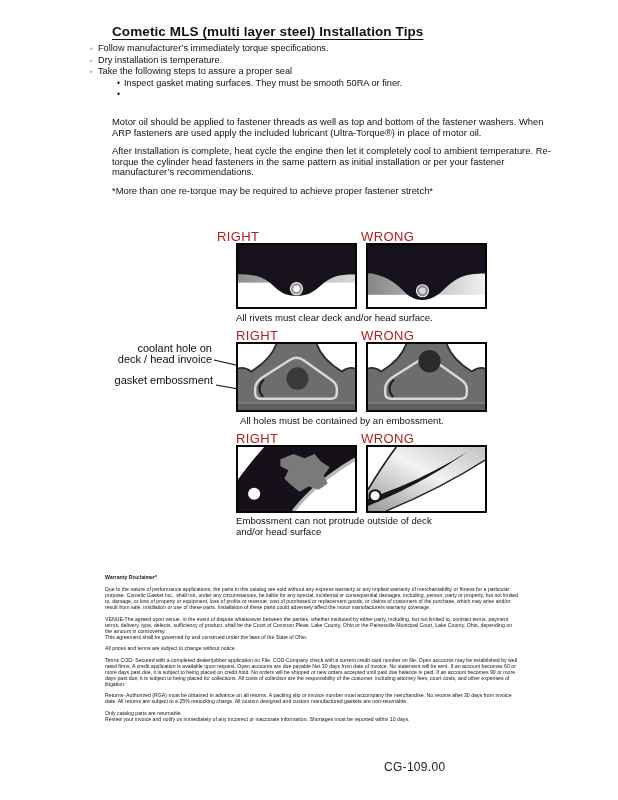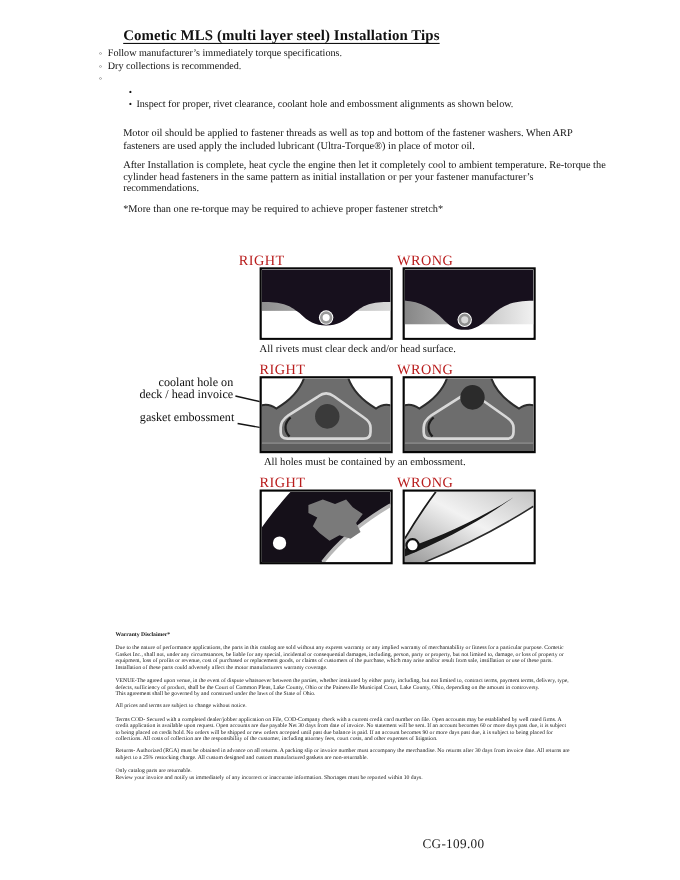--- a/index.html
+++ b/index.html
@@ -1,18 +1,18 @@
 <!DOCTYPE html>
 <html><head>
 <meta charset="utf-8">
 <style>
   html,body{margin:0;padding:0;background:#fff;}
   .page{
     position:relative;width:618px;height:800px;background:#ffffff;overflow:hidden;
-    font-family:Liberation Serif, serif;color:#111;
+    font-family:Liberation Sans, sans-serif;color:#111;
   }
   .abs{position:absolute;}
   
   .doc-title{
     left:112px;top:24px;font-size:13.5px;font-weight:bold;
     text-decoration:underline;text-underline-offset:3px;letter-spacing:.1px;
   }
   
   .tips{left:90px;top:43px;width:495px;font-size:9.2px;line-height:11.5px;}
   .b-row{display:flex;align-items:flex-start;}
@@ -45,31 +45,32 @@
 
   <div class="abs doc-title">Cometic MLS (multi layer steel) Installation Tips</div>
 
   <div class="abs tips">
     <div class="b-row">
       <span class="b-mark">◦</span>
       <span>Follow manufacturer’s immediately torque specifications.</span>
     </div>
     <div class="b-row">
       <span class="b-mark">◦</span>
-      <span>Dry collections is recommended.</span>
+      <span>Dry installation is temperature.</span>
     </div>
     <div class="b-row">
       <span class="b-mark">◦</span>
+      <span>Take the following steps to assure a proper seal</span>
     </div>
     <div class="sb-row">
       <span class="sb-mark">•</span>
+      <span>Inspect gasket mating surfaces.  They must be smooth 50RA or finer.</span>
     </div>
     <div class="sb-row">
       <span class="sb-mark">•</span>
-      <span>Inspect for proper, rivet clearance, coolant hole and embossment alignments as shown below.</span>
     </div>
   </div>
 
   <div class="abs diesel">
     <p>Motor oil should be applied to fastener threads as well as top and bottom of the fastener washers. When ARP fasteners are used apply the included lubricant (Ultra-Torque®) in place of motor oil.</p>
     <p>After Installation is complete, heat cycle the engine then let it completely cool to ambient temperature. Re-torque the cylinder head fasteners in the same pattern as initial installation or per your fastener manufacturer’s recommendations.</p>
     <p>*More than one re-torque may be required to achieve proper fastener stretch*</p>
   </div>
 
   <div class="abs dg-header" style="left:217px;top:229px;">RIGHT</div>
@@ -180,20 +181,22 @@
       <rect x="0" y="0" width="116" height="63" fill="#ffffff"></rect>
       <path d="M28,0 H116 V13 C86,32 55,48 18,63 H0 V42 C9,27 19,12 28,0 Z" fill="url(#band3)"></path>
       <path d="M28,0 C19,12 9,27 0,42" fill="none" stroke="#1a1a1a" stroke-width="1.6"></path>
       <path d="M116,13 C86,32 55,48 18,63" fill="none" stroke="#2a2a2a" stroke-width="1.4"></path>
       <path d="M0,58 C33,45 72,24 98,5 C76,19 42,37 0,51 Z" fill="#181818"></path>
       <circle cx="7" cy="48" r="5.5" fill="#ffffff" stroke="#111111" stroke-width="2"></circle>
     </svg>
   </div>
 
   <div class="abs dg-caption" style="left:236px;top:516px;line-height:10.5px;">
+    <div>Embossment can not protrude outside of deck</div>
+    <div>and/or head surface</div>
   </div>
 
   <div class="abs legal">
     <p class="lg-head">Warranty Disclaimer*</p>
     <p>Due to the nature of performance applications, the parts in this catalog are sold without any express warranty or any implied warranty of merchantability or fitness for a particular purpose.  Cometic Gasket Inc., shall not, under any circumstances, be liable for any special, incidental or consequential damages, including, person, party or property, but not limited to, damage, or loss of property or equipment, loss of profits or revenue, cost of purchased or replacement goods, or claims of customers of the purchase, which may arise and/or result from sale, instillation or use of these parts.  Installation of these parts could adversely affect the motor manufacturers warranty coverage.</p>
     <p class="no-gap">VENUE-The agreed upon venue, in the event of dispute whatsoever between the parties, whether instituted by either party, including, but not limited to, contract terms, payment terms, delivery, type, defects, sufficiency of product, shall be the Court of Common Pleas, Lake County, Ohio or the Painesville Municipal Court, Lake County, Ohio, depending on the amount in controversy.</p>
     <p>This agreement shall be governed by and construed under the laws of the State of Ohio.</p>
     <p>All prices and terms are subject to change without notice.</p>
     <p>Terms COD- Secured with a completed dealer/jobber application on File, COD-Company check with a current credit card number on file.  Open accounts may be established by well rated firms.  A credit application is available upon request.  Open accounts are due payable Net 30 days from date of invoice.  No statement will be sent.  If an account becomes 60 or more days past due, it is subject to being placed on credit hold.  No orders will be shipped or new orders accepted until past due balance is paid.  If an account becomes 90 or more days past due, it is subject to being placed for collections.  All costs of collection are the responsibility of the customer, including attorney fees, court costs, and other expenses of litigation.</p>
     <p>Returns- Authorized (RGA) must be obtained in advance on all returns.  A packing slip or invoice number must accompany the merchandise.  No returns after 30 days from invoice date.  All returns are subject to a 25% restocking charge.  All custom designed and custom manufactured gaskets are non-returnable.</p>

